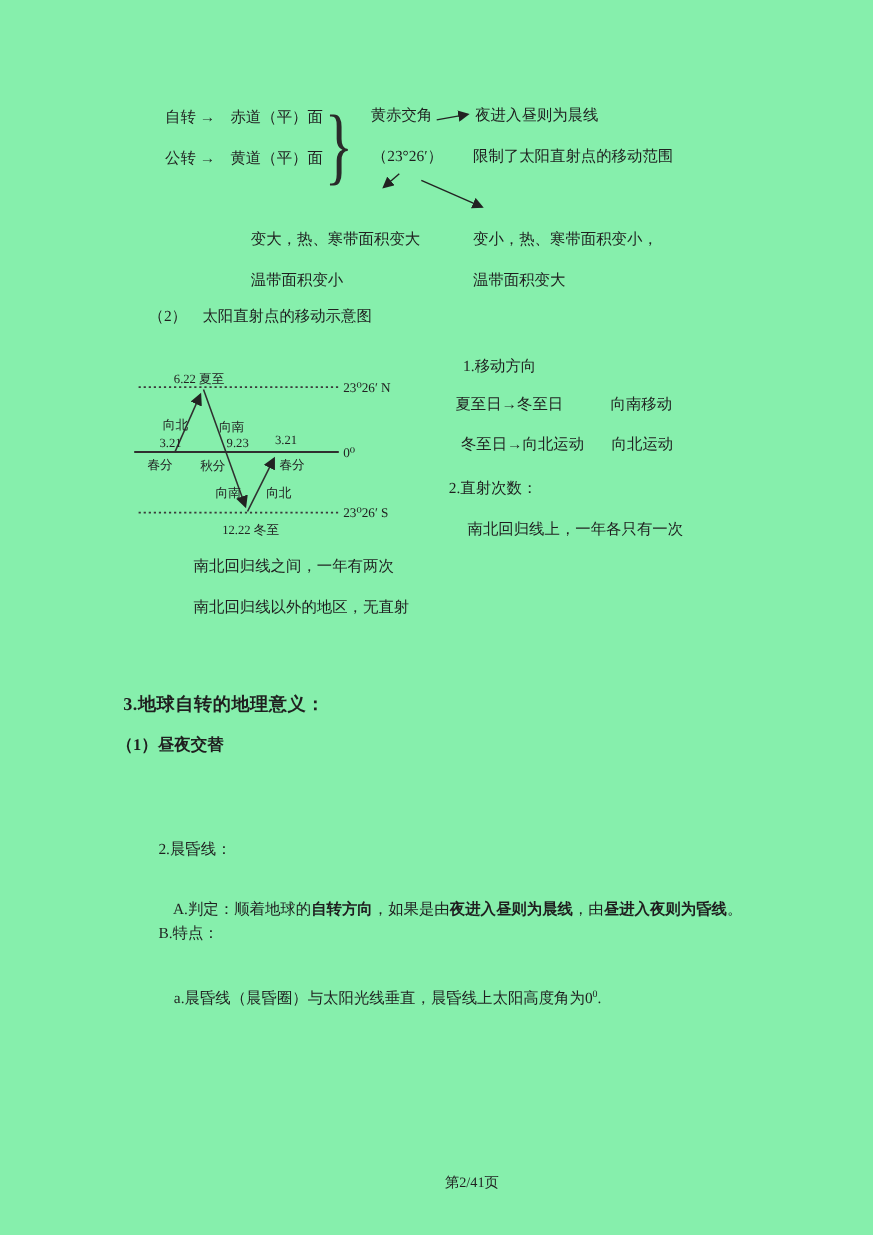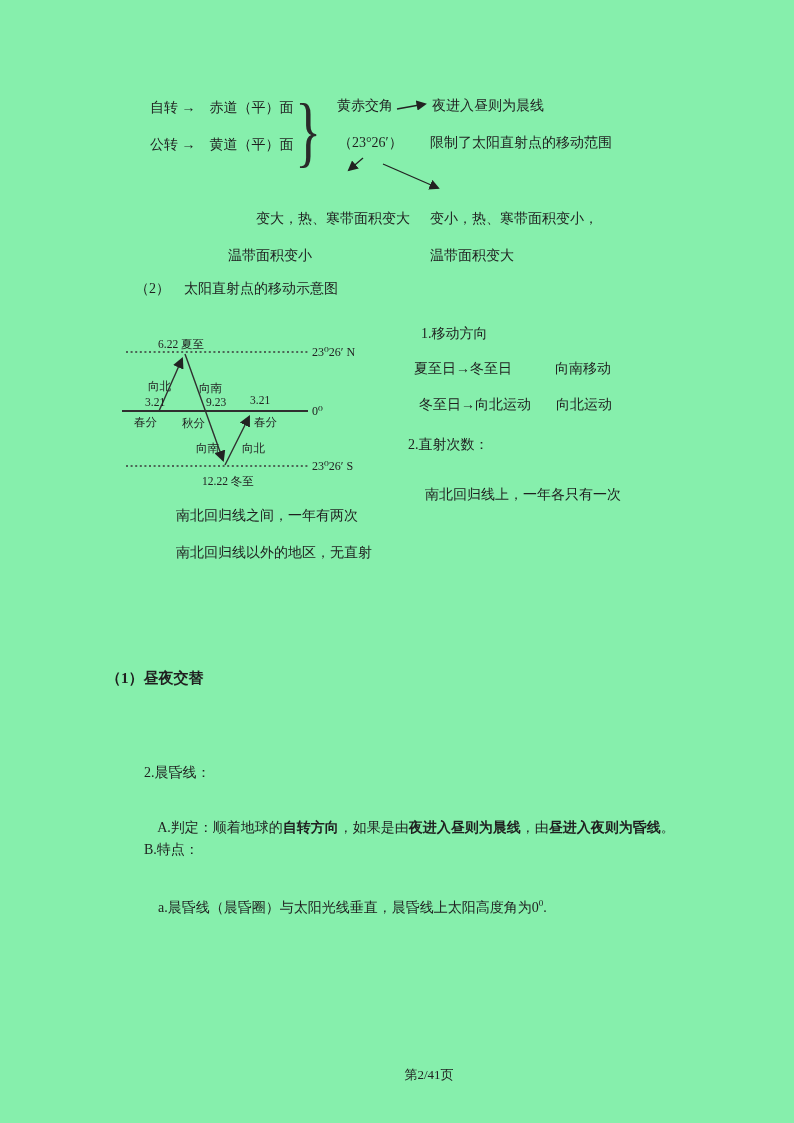--- a/index.html
+++ b/index.html
@@ -57,21 +57,21 @@
   <div class="t" style="left:432px;top:98px;">夜进入昼则为晨线</div>
 
   <div class="t" style="left:338px;top:135px;">（23°26′）</div>
   <div class="t" style="left:430px;top:135px;">限制了太阳直射点的移动范围</div>
 
   <svg style="left:330px;top:150px;" width="130" height="50" viewBox="0 0 130 50">
     <line class="arr" x1="33" y1="8" x2="19" y2="20" marker-end="url(#ah)"></line>
     <line class="arr" x1="53" y1="14" x2="108" y2="38" marker-end="url(#ah)"></line>
   </svg>
 
-  <div class="t" style="left:228px;top:211px;margin-left:28px;">变大，热、寒带面积变大</div>
+  <div class="t" style="left:228px;top:211px;">变大，热、寒带面积变大</div>
   <div class="t" style="left:430px;top:211px;">变小，热、寒带面积变小，</div>
   <div class="t" style="left:228px;top:248px;">温带面积变小</div>
   <div class="t" style="left:430px;top:248px;">温带面积变大</div>
 
   <div class="t" style="left:135px;top:281px;">（2）　太阳直射点的移动示意图</div>
 
   <svg style="left:112px;top:333px;" width="300" height="165" viewBox="0 0 300 165">
     <line class="dg-dot" x1="14" y1="19" x2="196" y2="19"></line>
     <line class="dg-eq" x1="10" y1="78" x2="196" y2="78"></line>
     <line class="dg-dot" x1="14" y1="133" x2="196" y2="133"></line>
@@ -99,25 +99,26 @@
     <text class="dg-txt" x="84" y="119">向南</text>
     <text class="dg-txt" x="130" y="119">向北</text>
   </svg>
 
   <div class="t" style="left:421px;top:326px;">1.移动方向</div>
   <div class="t" style="left:414px;top:361px;">夏至日→冬至日</div>
   <div class="t" style="left:555px;top:361px;">向南移动</div>
   <div class="t" style="left:419px;top:397px;">冬至日→向北运动</div>
   <div class="t" style="left:556px;top:397px;">向北运动</div>
   <div class="t" style="left:408px;top:437px;">2.直射次数：</div>
-  <div class="t" style="left:425px;top:487px;">南北回归线上，一年各只有一次</div>
+  <div class="t" style="left:425px;top:474px;">南北回归线上，一年各只有一次</div>
 
   <div class="t" style="left:176px;top:508px;">南北回归线之间，一年有两次</div>
   <div class="t" style="left:176px;top:545px;">南北回归线以外的地区，无直射</div>
 
+  <div class="t h1" style="left:112px;top:630px;">3.地球自转的地理意义：</div>
   <div class="t sub" style="left:106px;top:669px;">（1）昼夜交替</div>
 
 
   <div class="t" style="left:144px;top:765px;">2.晨昏线：</div>
 
   <div class="t" style="left:144px;top:803px;">
     <span>A.判定：顺着地球的</span><span class="b">自转方向</span><span>，如果是由</span><span class="b">夜进入昼则为晨线</span><span>，由</span><span class="b">昼进入夜则为昏线</span><span>。</span>
   </div>
 
   <div class="t" style="left:144px;top:842px;">B.特点：</div>

